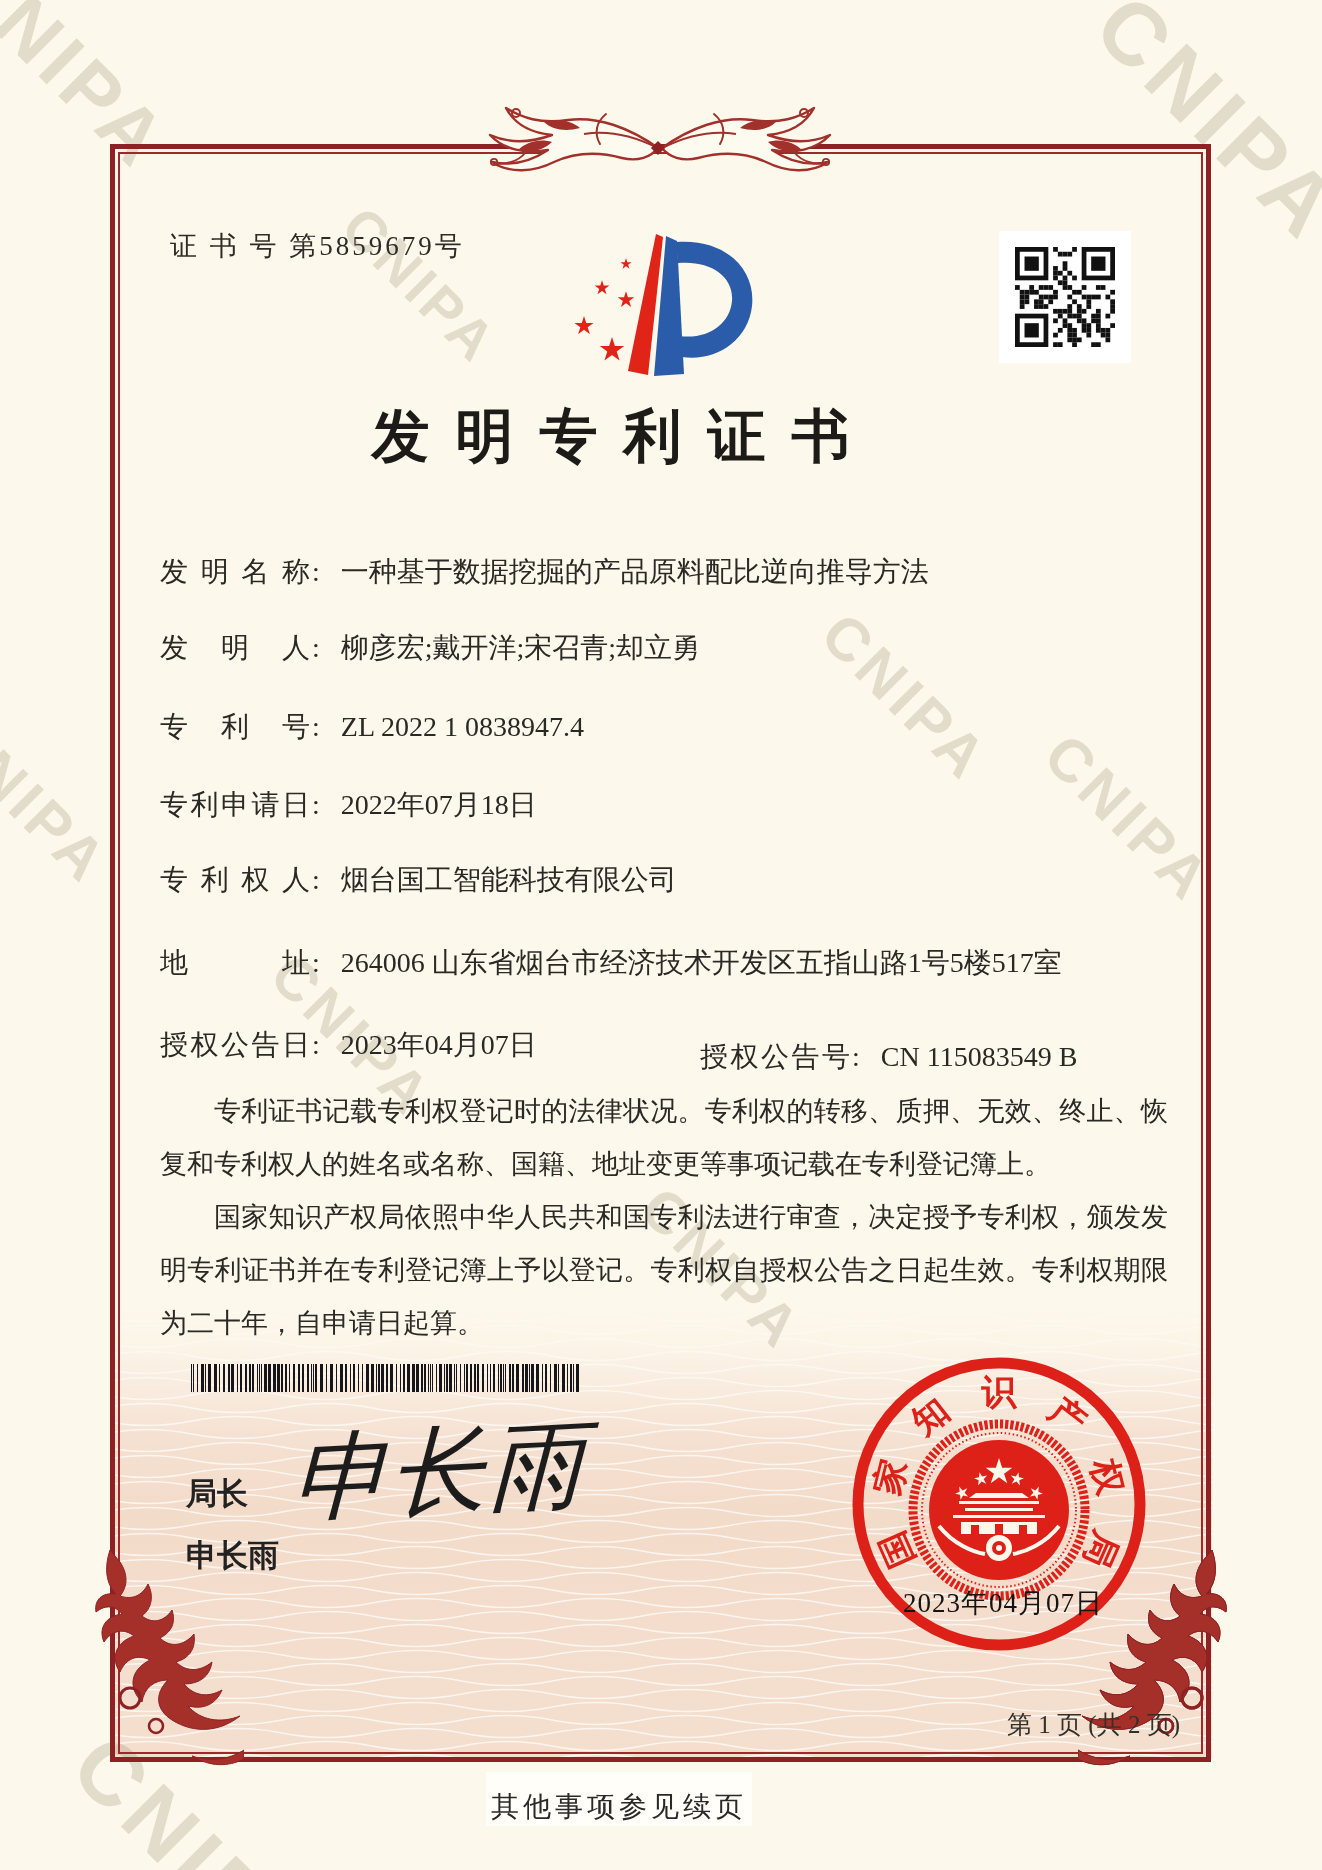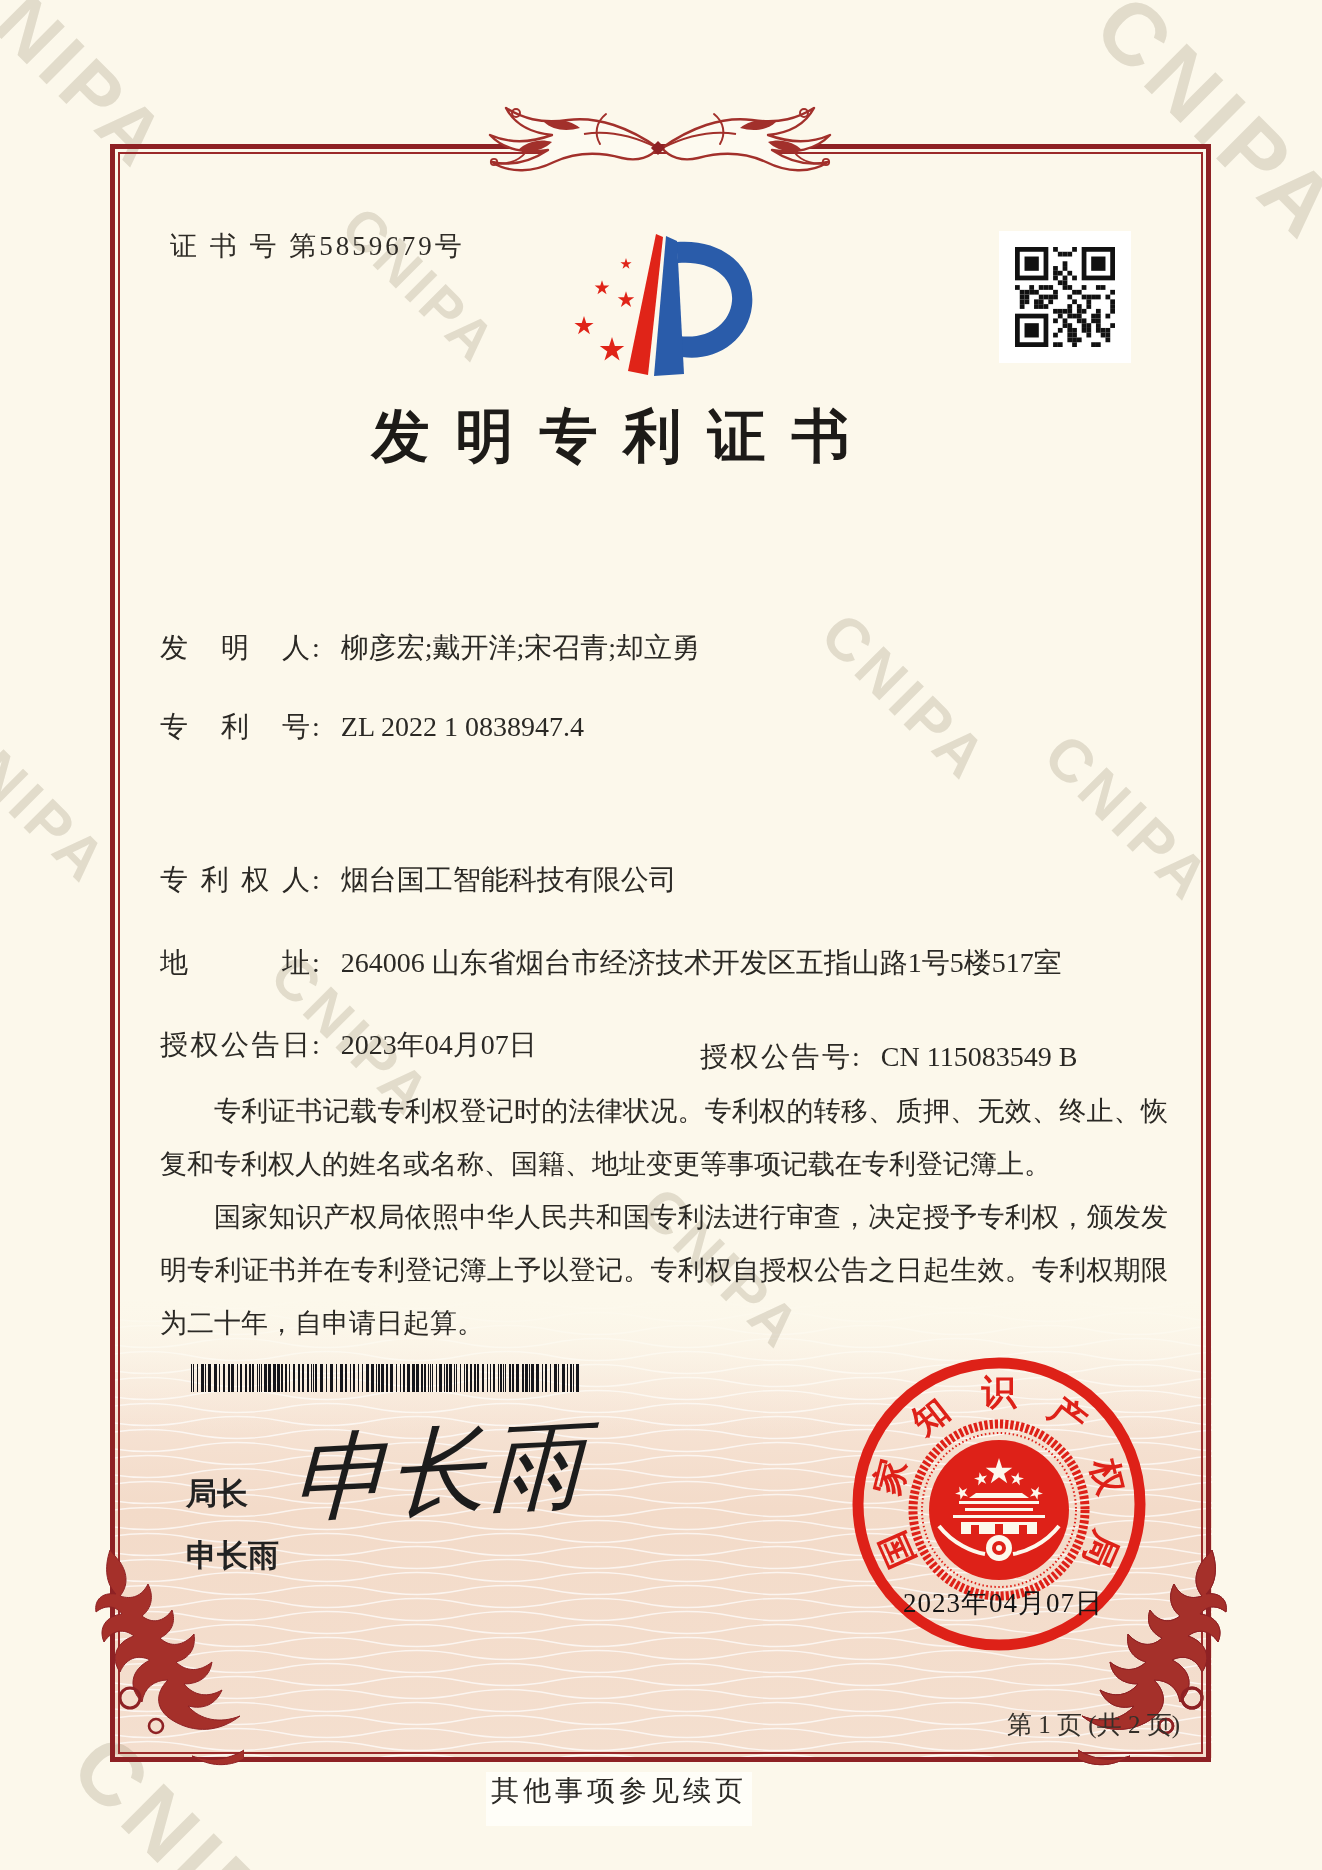--- a/index.html
+++ b/index.html
@@ -66,21 +66,21 @@
     font-size:96px; color:#1c1c1c; letter-spacing:2px;
     transform:rotate(-3deg) skewX(-4deg); font-style:italic;
   }
   
   #seal{left:845px; top:1350px; z-index:4;}
   .sealdate{left:903px; top:1585px; z-index:5; font-size:27px; color:#141414; letter-spacing:1px;}
   
   .pageno{left:0; top:1708px; width:1180px; text-align:right; font-size:25px; color:#33302a; z-index:3;}
   .nextbox{
     left:486px; top:1772px; width:266px; height:54px; z-index:3;
-    background:#fffef8; display:flex; align-items:flex-start; justify-content:center;
+    background:#fffef8; display:flex; align-items:flex-end; justify-content:center;
     font-size:28px; letter-spacing:4px; color:#2b2925;
   }
   
   #topOrn{left:430px; top:100px; z-index:2; pointer-events:none;}
   #flourBL{left:94px; top:1550px; z-index:2; pointer-events:none;}
   #flourBR{left:1078px; top:1550px; z-index:2; transform:scaleX(-1); pointer-events:none;}
   #logo{left:558px; top:224px; z-index:3;}
   #qrbox{left:999px; top:231px; width:132px; height:132px; background:#ffffff; z-index:3;}
   #qr{position:absolute; left:16px; top:16px;}
 </style>
@@ -280,27 +280,35 @@
         <rect x="71.43" y="4.76" width="23.81" height="23.81" fill="#fff"></rect>
         <rect x="76.19" y="9.52" width="14.29" height="14.29" fill="#111"></rect>
         <rect x="0.00" y="66.67" width="33.33" height="33.33" fill="#111"></rect>
         <rect x="4.76" y="71.43" width="23.81" height="23.81" fill="#fff"></rect>
         <rect x="9.52" y="76.19" width="14.29" height="14.29" fill="#111"></rect>
       </svg>
   </div>
 
   <div class="abs title">发明专利证书</div>
 
+  <div class="frow" style="top:552px">
+    <span class="flabel">发明名称</span><span class="fcolon">:</span>
+    <span class="fvalue">一种基于数据挖掘的产品原料配比逆向推导方法</span>
+  </div>
   <div class="frow" style="top:628px">
     <span class="flabel">发明人</span><span class="fcolon">:</span>
     <span class="fvalue">柳彦宏;戴开洋;宋召青;却立勇</span>
   </div>
   <div class="frow" style="top:707px">
     <span class="flabel">专利号</span><span class="fcolon">:</span>
     <span class="fvalue">ZL 2022 1 0838947.4</span>
+  </div>
+  <div class="frow" style="top:785px">
+    <span class="flabel">专利申请日</span><span class="fcolon">:</span>
+    <span class="fvalue">2022年07月18日</span>
   </div>
   <div class="frow" style="top:860px">
     <span class="flabel">专利权人</span><span class="fcolon">:</span>
     <span class="fvalue">烟台国工智能科技有限公司</span>
   </div>
   <div class="frow" style="top:943px">
     <span class="flabel">地址</span><span class="fcolon">:</span>
     <span class="fvalue" style="width:796px">264006 山东省烟台市经济技术开发区五指山路1号5楼517室</span>
   </div>
   <div class="frow" style="top:1025px">

